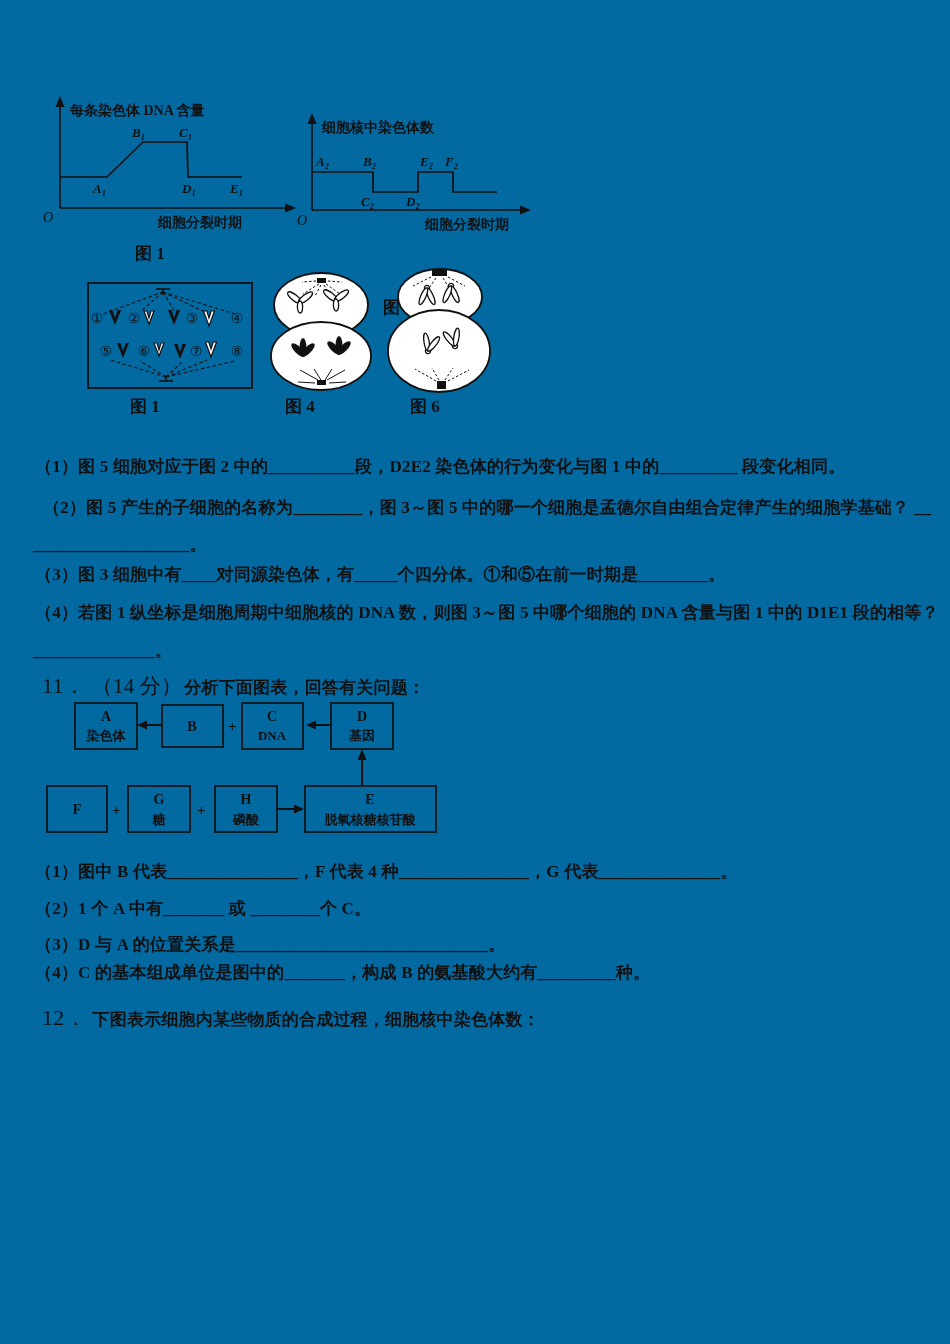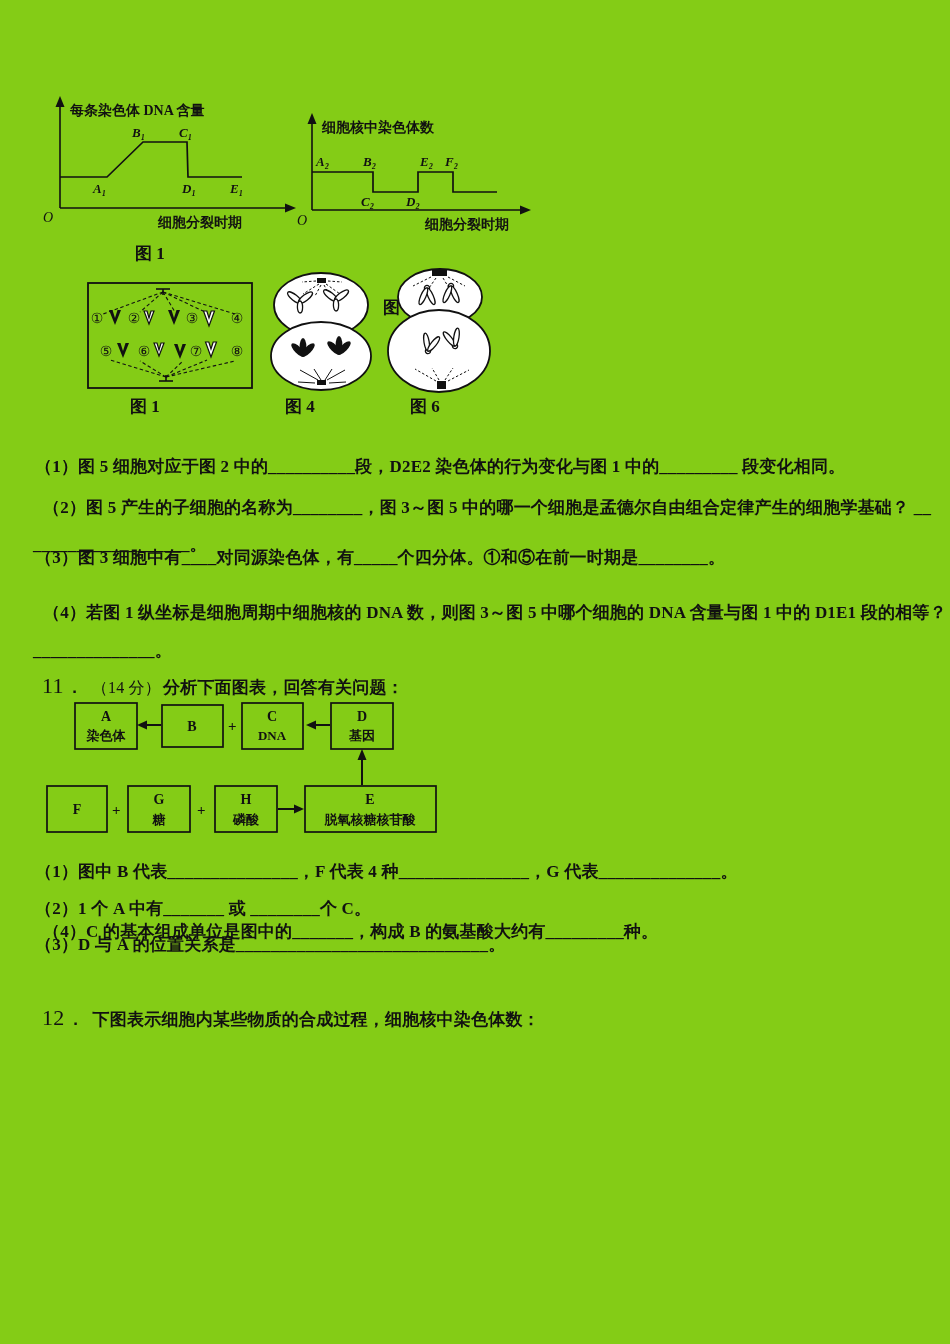--- a/index.html
+++ b/index.html
@@ -1,20 +1,20 @@
 <!DOCTYPE html>
 <html><head>
 <meta charset="utf-8">
 <style>
   html,body{margin:0;padding:0;background:#fff;}
-  #page{position:relative;width:950px;height:1344px;background:#84cc16;overflow:hidden;
+  #page{position:relative;width:950px;height:1344px;background:#0369a1;overflow:hidden;
         font-family:"Liberation Serif","DejaVu Serif",serif;color:#111;}
   .line{position:absolute;white-space:nowrap;font-size:17px;font-weight:bold;letter-spacing:0.2px;}
   .qnum{font-weight:normal;font-size:22px;margin-right:6px;}
-  .qscore{font-weight:normal;font-size:16px;margin-right:2px;}
+  .qscore{font-weight:normal;font-size:21px;margin-right:2px;}
   .caption{position:absolute;font-size:17px;font-weight:bold;width:70px;}
   svg{position:absolute;overflow:visible;}
   svg text{font-family:"Liberation Serif","DejaVu Serif",serif;fill:#111;}
   .axlab{font-size:14px;font-weight:bold;}
   .ptlab{font-size:13px;font-style:italic;font-weight:bold;}
   .olab{font-size:14px;font-style:italic;}
   .circnum{font-size:14px;}
   .boxletter{font-size:14px;font-weight:bold;}
   .boxcjk{font-size:13px;font-weight:bold;}
   .plus{font-size:15px;font-weight:bold;}
@@ -202,22 +202,22 @@
         <line x1="60" y1="114" x2="68" y2="102"></line>
           <line x1="63" y1="115" x2="84" y2="104"></line>
       </g>
     </g>
   </svg>
   <div class="caption" style="left:410px;top:395px;">图 6</div>
 
   <div class="line" style="left:35px;top:455px;text-align:right;">（1）图 5 细胞对应于图 2 中的__________段，D2E2 染色体的行为变化与图 1 中的_________ 段变化相同。</div>
   <div class="line" style="left:35px;top:496px;margin-left:8px;">（2）图 5 产生的子细胞的名称为________，图 3～图 5 中的哪一个细胞是孟德尔自由组合定律产生的细胞学基础？ __</div>
   <div class="line" style="left:33px;top:533px;">__________________。</div>
-  <div class="line" style="left:35px;top:546px;">（3）图 3 细胞中有____对同源染色体，有_____个四分体。①和⑤在前一时期是________。</div>
-  <div class="line" style="left:35px;top:601px;margin-left:8px;">（4）若图 1 纵坐标是细胞周期中细胞核的 DNA 数，则图 3～图 5 中哪个细胞的 DNA 含量与图 1 中的 D1E1 段的相等？</div>
+  <div class="line" style="left:35px;top:563px;">（3）图 3 细胞中有____对同源染色体，有_____个四分体。①和⑤在前一时期是________。</div>
+  <div class="line" style="left:35px;top:601px;">（4）若图 1 纵坐标是细胞周期中细胞核的 DNA 数，则图 3～图 5 中哪个细胞的 DNA 含量与图 1 中的 D1E1 段的相等？</div>
   <div class="line" style="left:33px;top:639px;">______________。</div>
 
   <div class="line" style="left:42px;top:671px;">
     <span class="qnum">11．</span><span class="qscore">（14 分）</span><span>分析下面图表，回答有关问题：</span>
   </div>
 
   <svg style="left:40px;top:698px;" width="410" height="142" viewBox="0 0 410 142">
 
     <rect class="stroke" x="35" y="5" width="62" height="46" stroke-width="1.7"></rect>
     <rect class="stroke" x="122" y="7" width="61" height="42" stroke-width="1.7"></rect>
@@ -264,19 +264,19 @@
       <text class="boxletter" x="206" y="106">H</text>
       <text class="boxcjk" x="206" y="126">磷酸</text>
       <text class="boxletter" x="330" y="106">E</text>
       <text class="boxcjk" x="330" y="126">脱氧核糖核苷酸</text>
     </g>
   </svg>
 
   <div class="line" style="left:35px;top:860px;">（1）图中 B 代表_______________，F 代表 4 种_______________，G 代表______________。</div>
   <div class="line" style="left:35px;top:897px;">（2）1 个 A 中有_______ 或 ________个 C。</div>
   <div class="line" style="left:35px;top:933px;">（3）D 与 A 的位置关系是_____________________________。</div>
-  <div class="line" style="left:35px;top:920px;margin-left:8px;">（4）C 的基本组成单位是图中的_______，构成 B 的氨基酸大约有_________种。</div>
+  <div class="line" style="left:35px;top:961px;">（4）C 的基本组成单位是图中的_______，构成 B 的氨基酸大约有_________种。</div>
 
   <div class="line" style="left:42px;top:1003px;">
     <span class="qnum">12．</span><span>下图表示细胞内某些物质的合成过程，细胞核中染色体数：</span>
   </div>
 
 </div>
 
 </body></html>

